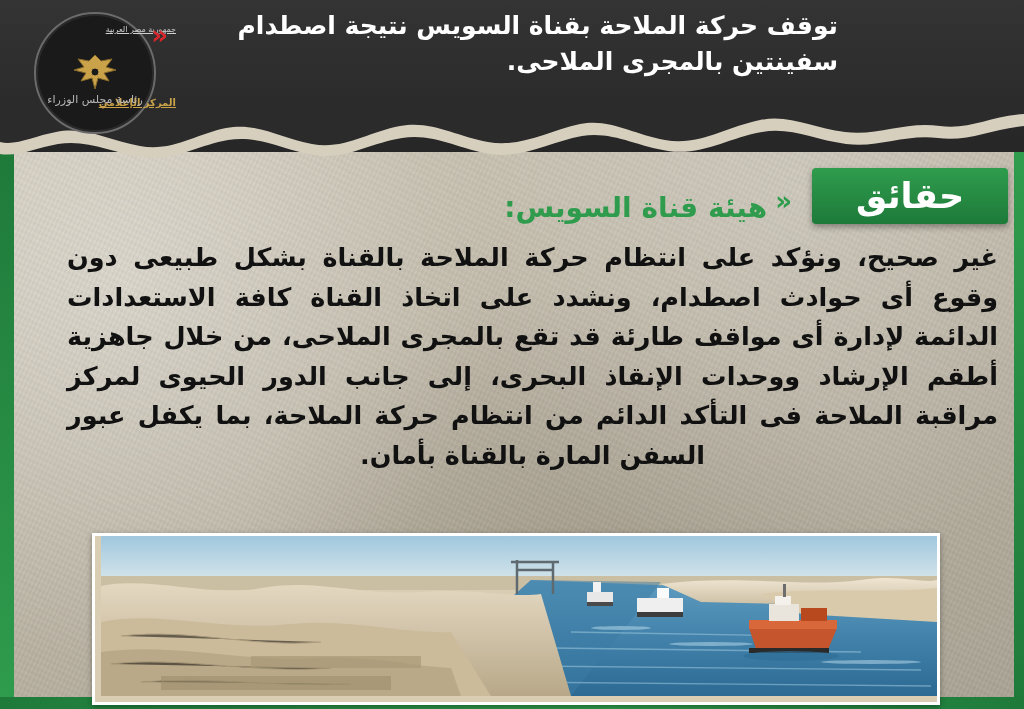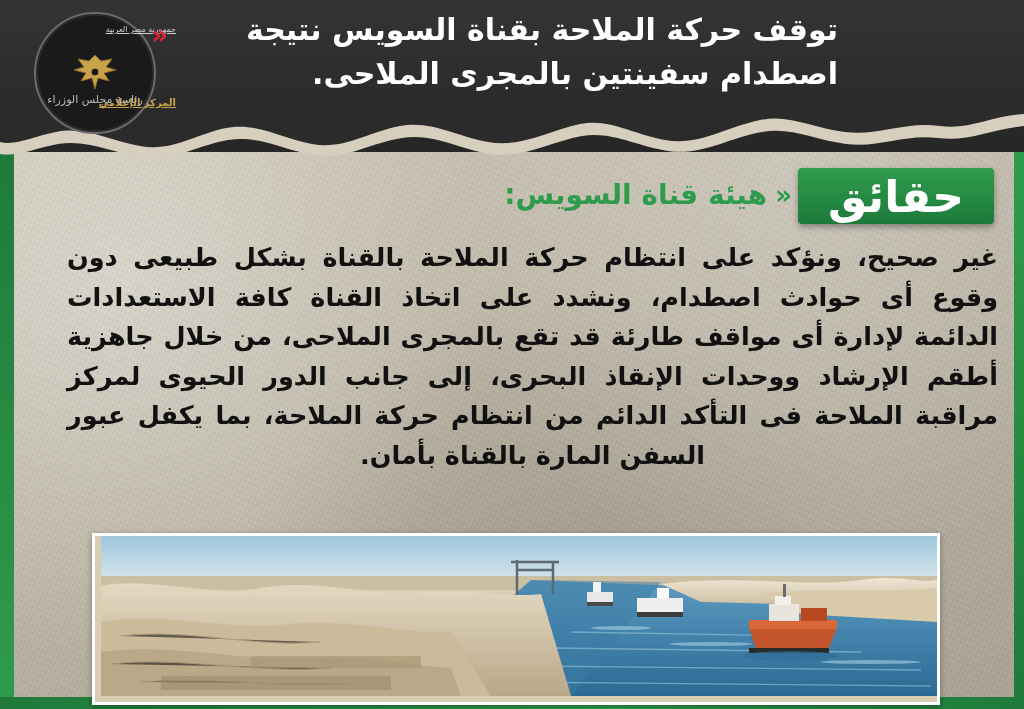--- a/index.html
+++ b/index.html
@@ -133,39 +133,39 @@
     font-size: 26px;
     font-weight: bold;
     line-height: 1;
   }
   .rumour-text {
     position: absolute;
     right: 186px;
     top: 8px;
     width: 660px;
     color: #ffffff;
-    font-size: 30px;
+    font-size: 25px;
     font-weight: bold;
     line-height: 1.45;
     text-align: right;
     direction: rtl;
   }
 
   
   .facts-badge {
     position: absolute;
-    right: 30px;
+    right: 16px;
     top: 168px;
     width: 196px; height: 56px;
     background: linear-gradient(180deg,#2f9c4d,#1d7a39);
     border-radius: 4px;
     display: flex; align-items: center; justify-content: center;
     color: #fff;
     font-weight: bold;
-    font-size: 44px;
+    font-size: 35px;
     box-shadow: 0 3px 6px rgba(0,0,0,.35);
   }
 
   .authority-line {
     position: absolute;
     right: 232px;
     top: 178px;
     display: flex;
     align-items: center;
     gap: 8px;
@@ -174,20 +174,21 @@
   .authority-chev {
     color: #2f9c4d;
     font-size: 26px;
     font-weight: bold;
     line-height: 1;
   }
   .authority-text {
     color: #2f9c4d;
     font-size: 28px;
     font-weight: bold;
+    margin-top: 13px;
   }
 
   
   .body-text {
     position: absolute;
     right: 26px;
     left: 26px;
     top: 238px;
     color: #111111;
     font-size: 25.5px;

